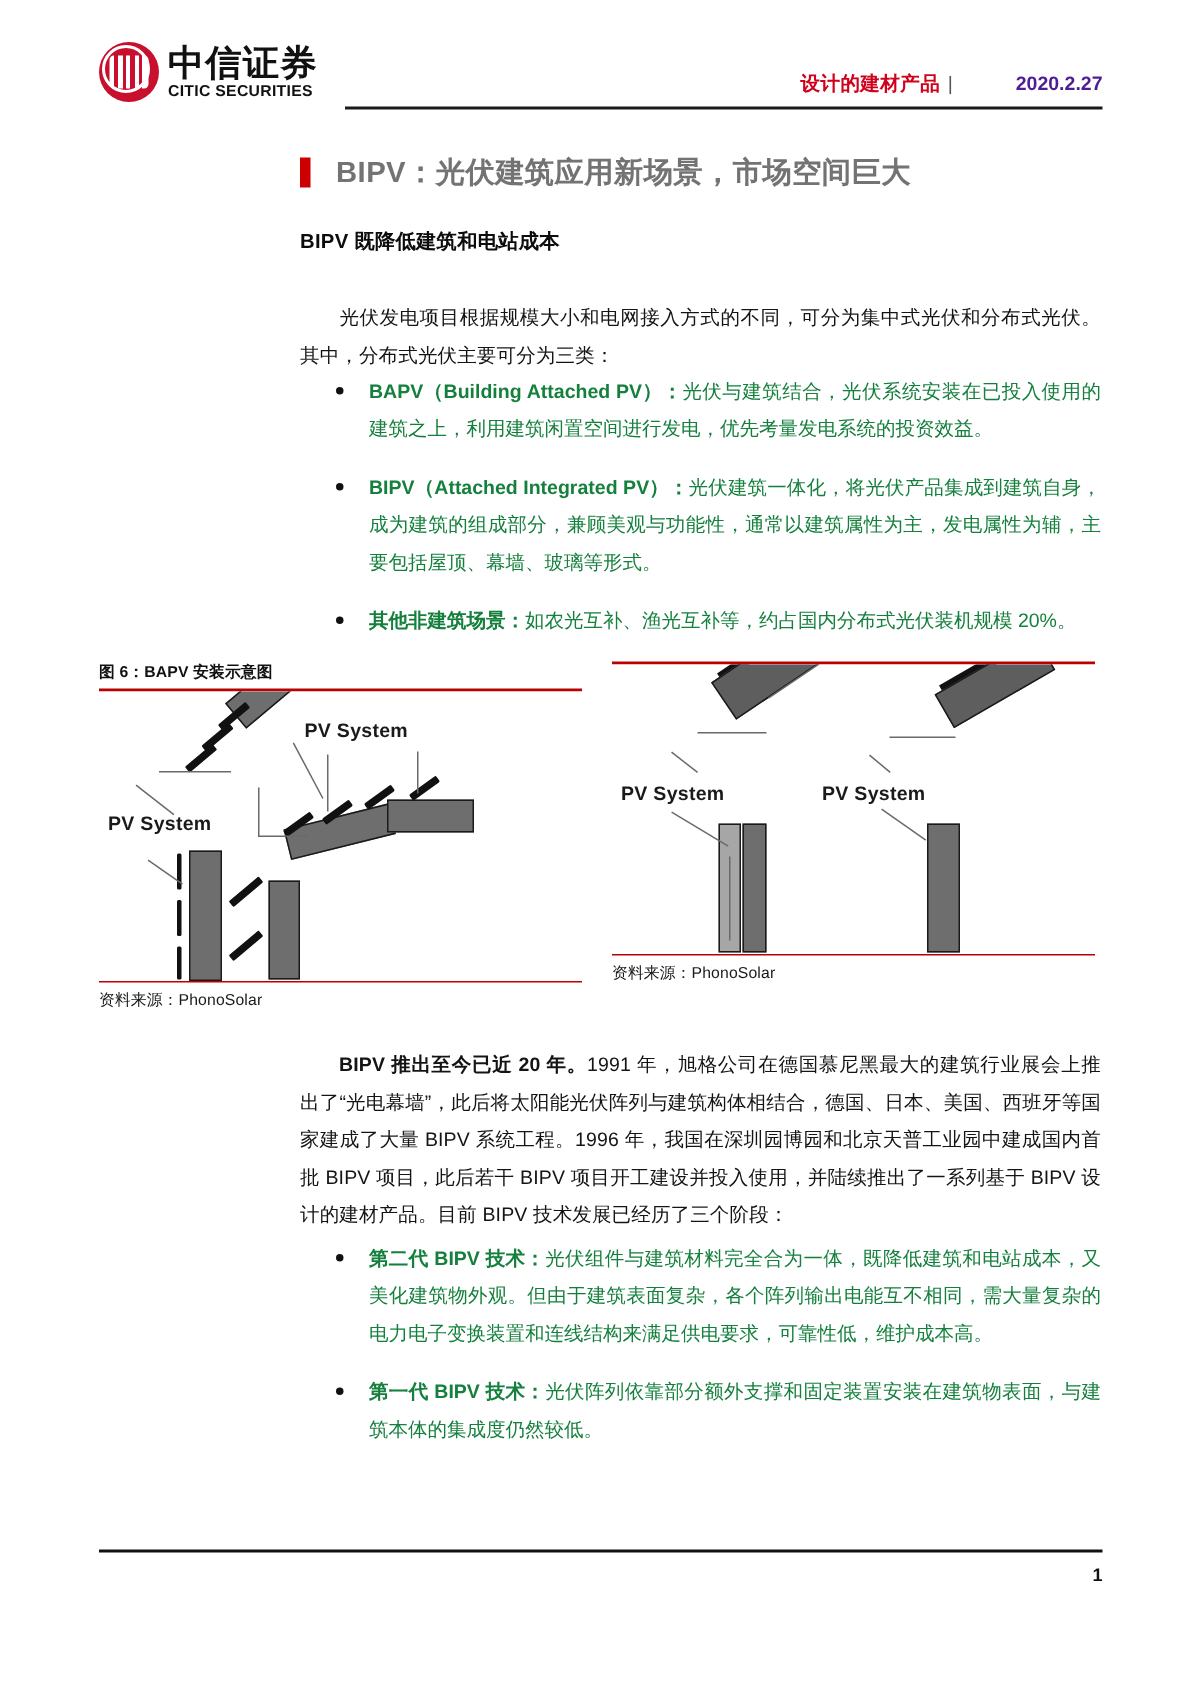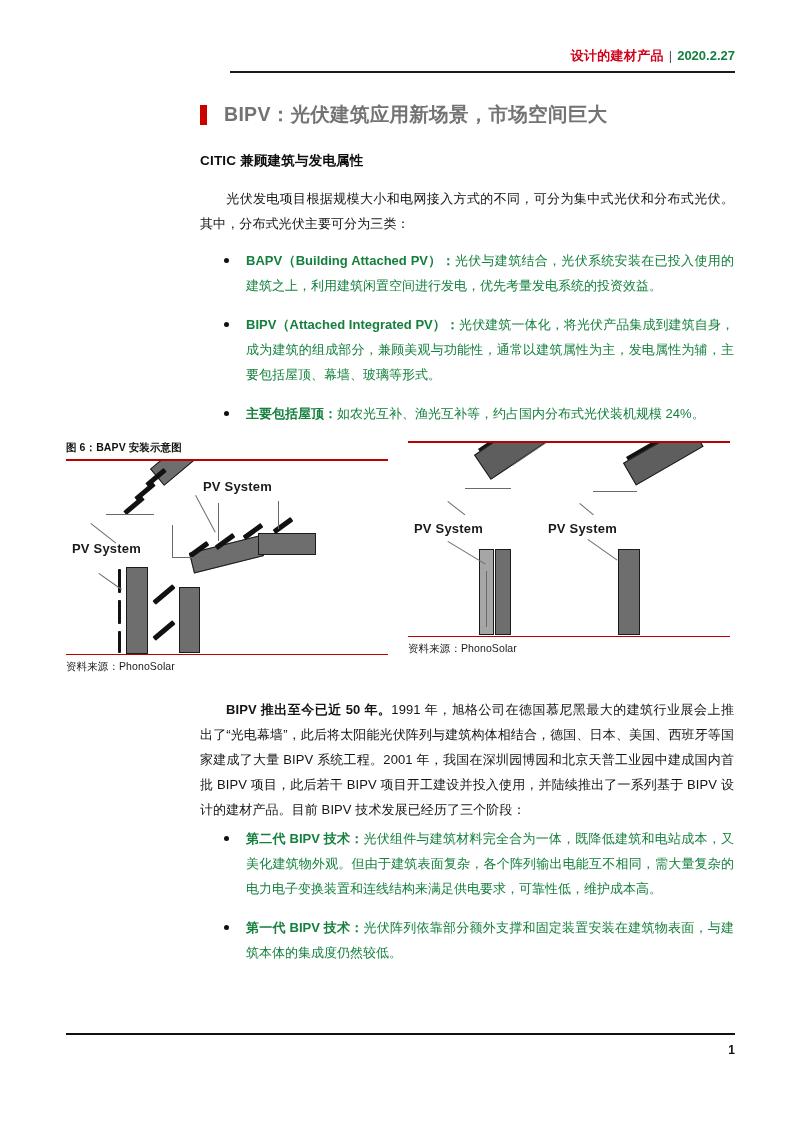--- a/index.html
+++ b/index.html
@@ -108,23 +108,24 @@
     font-weight: 700;
     letter-spacing: 0.3px;
   }
   .header-sep {
     color: #555;
     font-size: 13px;
     margin: 0 5px;
     font-weight: 400;
   }
   .header-date {
-    color: #15803d;
-    font-size: 13px;
-    font-weight: 700;
+    color: #4c1d95;
+    font-size: 13px;
+    font-weight: 700;
+    margin-left: 37px;
   }
   .header-rule {
     position: absolute;
     left: 230px;
     right: 58px;
     top: 71px;
     height: 2px;
     background: #1a1a1a;
   }
 
@@ -304,51 +305,58 @@
     font-weight: 700;
     color: #111111;
   }
 </style>
 </head>
 <body>
 
 <div class="page">
 
   <div class="header">
+    <div class="logo-wrap">
+      <div class="logo-mark"></div>
+      <div class="logo-text">
+        <span class="logo-cn">中信证券</span>
+        <span class="logo-en">CITIC SECURITIES</span>
+      </div>
+    </div>
 
     <div class="header-right">
       <span class="header-cat">设计的建材产品</span>
       <span class="header-sep">|</span>
       <span class="header-date">2020.2.27</span>
     </div>
 
     <div class="header-rule"></div>
   </div>
 
   <div class="title-row">
     <div class="title-bar"></div>
     <div class="title-text">BIPV：光伏建筑应用新场景，市场空间巨大</div>
   </div>
 
-  <div class="subhead">CITIC 兼顾建筑与发电属性</div>
-
-  <div class="body-col" style="top:186px;">
+  <div class="subhead">BIPV 既降低建筑和电站成本</div>
+
+  <div class="body-col" style="top:200px;font-family:Liberation Mono, monospace;">
     <p class="para"><span class="indent"></span><span>光伏发电项目根据规模大小和电网接入方式的不同，可分为集中式光伏和分布式光伏。其中，分布式光伏主要可分为三类：</span></p>
   </div>
 
   <div class="body-col" style="top:248px;">
     <ul class="bullets">
       <li>
         <span class="bold">BAPV（Building Attached PV）：</span><span>光伏与建筑结合，光伏系统安装在已投入使用的建筑之上，利用建筑闲置空间进行发电，优先考量发电系统的投资效益。</span>
       </li>
       <li>
         <span class="bold">BIPV（Attached Integrated PV）：</span><span>光伏建筑一体化，将光伏产品集成到建筑自身，成为建筑的组成部分，兼顾美观与功能性，通常以建筑属性为主，发电属性为辅，主要包括屋顶、幕墙、玻璃等形式。</span>
       </li>
       <li>
-        <span class="bold">主要包括屋顶：</span><span>如农光互补、渔光互补等，约占国内分布式光伏装机规模 24%。</span>
+        <span class="bold">其他非建筑场景：</span><span>如农光互补、渔光互补等，约占国内分布式光伏装机规模 20%。</span>
       </li>
     </ul>
   </div>
 
   <div class="figures">
 
     <div class="figure">
       <div class="fig-title">图 6：BAPV 安装示意图</div>
       <div class="fig-rule-top"></div>
       <div class="fig-canvas">
@@ -423,21 +431,21 @@
         <div class="leader" style="left:180px; top:96px; width:36px; transform:rotate(35deg); transform-origin:left top;"></div>
 
       </div>
       <div class="fig-rule-bot"></div>
       <div class="fig-source">资料来源：PhonoSolar</div>
     </div>
 
   </div>
 
   <div class="body-col" style="top:697px;">
-    <p class="para"><span class="indent"></span><span class="bold">BIPV 推出至今已近 50 年。</span><span>1991 年，旭格公司在德国慕尼黑最大的建筑行业展会上推出了“光电幕墙”，此后将太阳能光伏阵列与建筑构体相结合，德国、日本、美国、西班牙等国家建成了大量 BIPV 系统工程。2001 年，我国在深圳园博园和北京天普工业园中建成国内首批 BIPV 项目，此后若干 BIPV 项目开工建设并投入使用，并陆续推出了一系列基于 BIPV 设计的建材产品。目前 BIPV 技术发展已经历了三个阶段：</span></p>
+    <p class="para"><span class="indent"></span><span class="bold">BIPV 推出至今已近 20 年。</span><span>1991 年，旭格公司在德国慕尼黑最大的建筑行业展会上推出了“光电幕墙”，此后将太阳能光伏阵列与建筑构体相结合，德国、日本、美国、西班牙等国家建成了大量 BIPV 系统工程。1996 年，我国在深圳园博园和北京天普工业园中建成国内首批 BIPV 项目，此后若干 BIPV 项目开工建设并投入使用，并陆续推出了一系列基于 BIPV 设计的建材产品。目前 BIPV 技术发展已经历了三个阶段：</span></p>
   </div>
 
   <div class="body-col" style="top:826px;">
     <ul class="bullets">
       <li>
         <span class="bold">第二代 BIPV 技术：</span><span>光伏组件与建筑材料完全合为一体，既降低建筑和电站成本，又美化建筑物外观。但由于建筑表面复杂，各个阵列输出电能互不相同，需大量复杂的电力电子变换装置和连线结构来满足供电要求，可靠性低，维护成本高。</span>
       </li>
       <li>
         <span class="bold">第一代 BIPV 技术：</span><span>光伏阵列依靠部分额外支撑和固定装置安装在建筑物表面，与建筑本体的集成度仍然较低。</span>
       </li>

